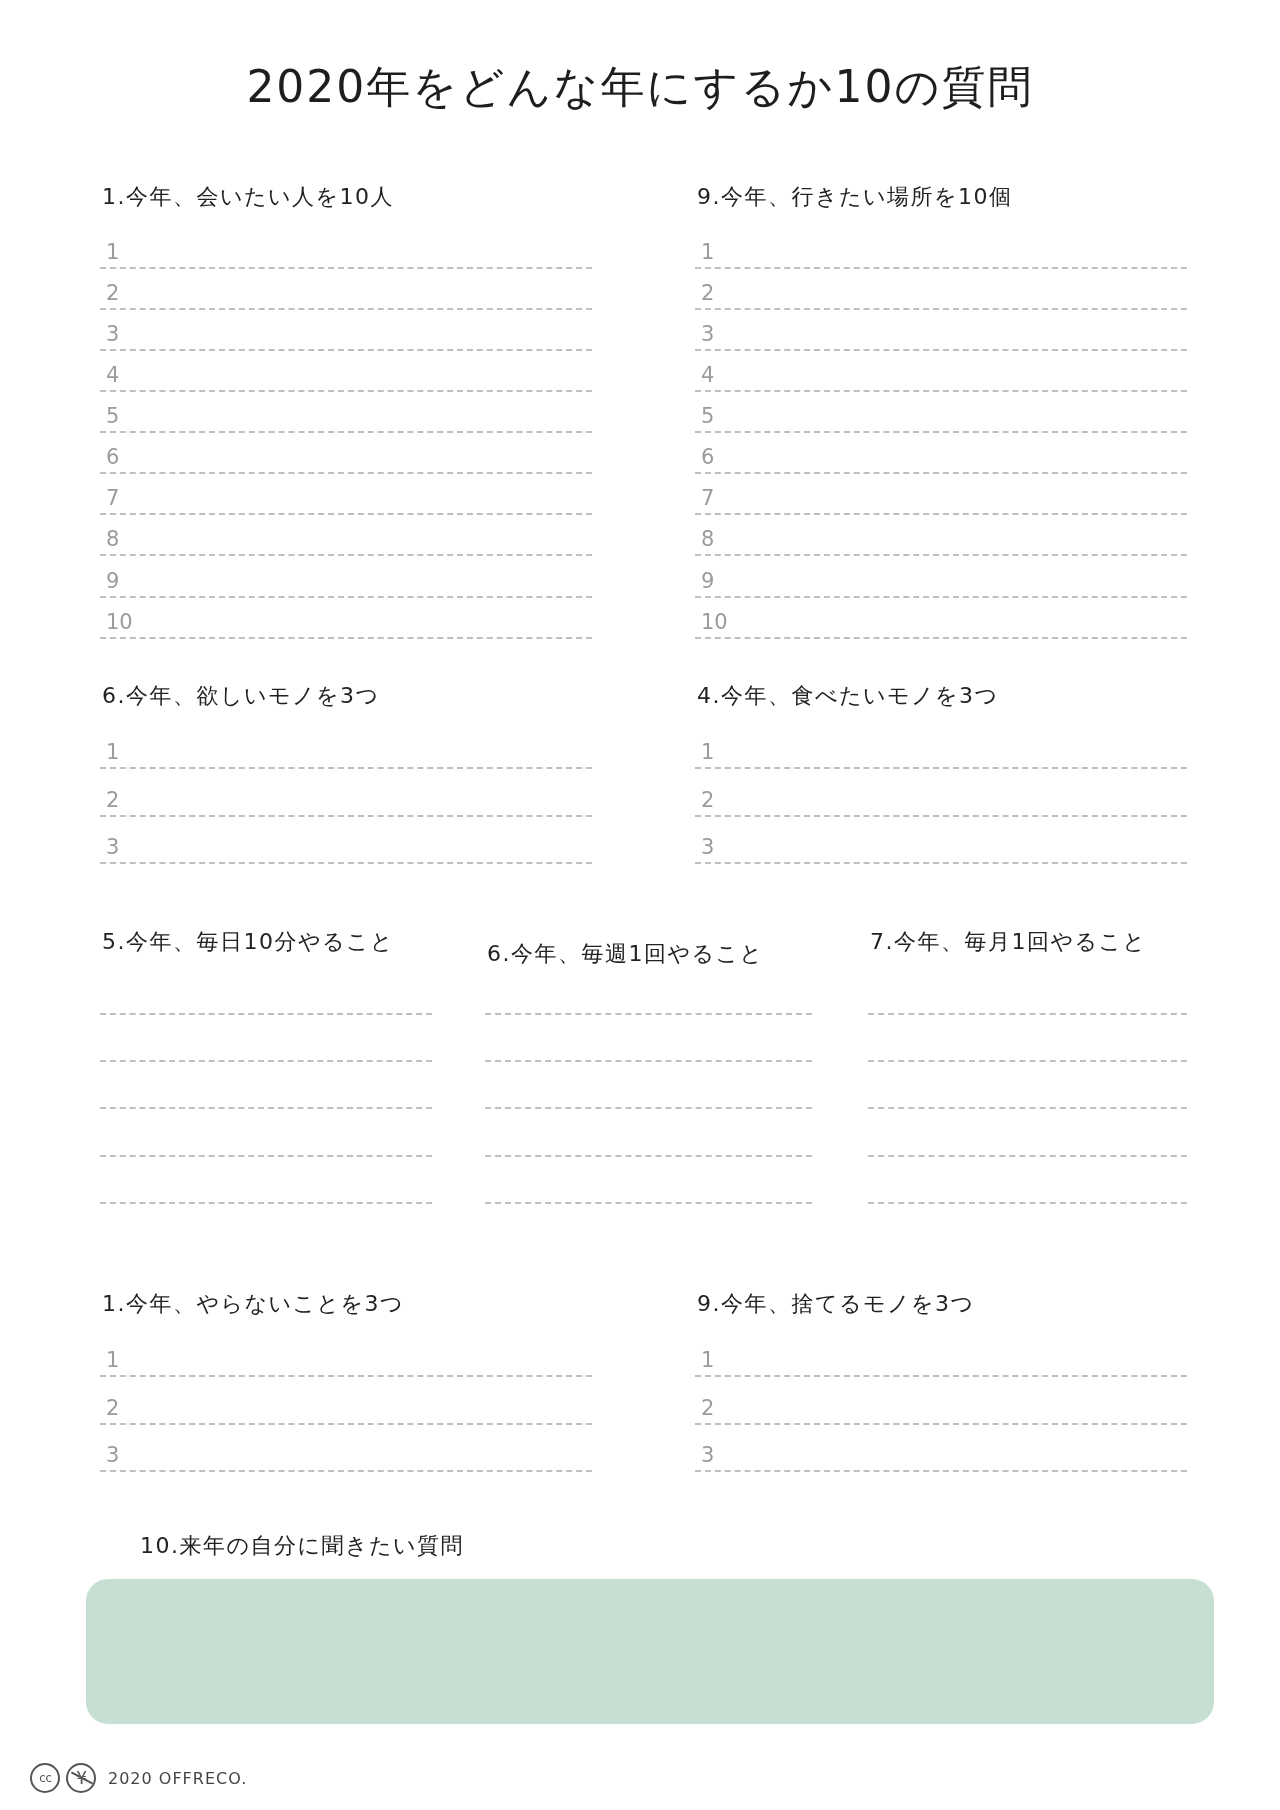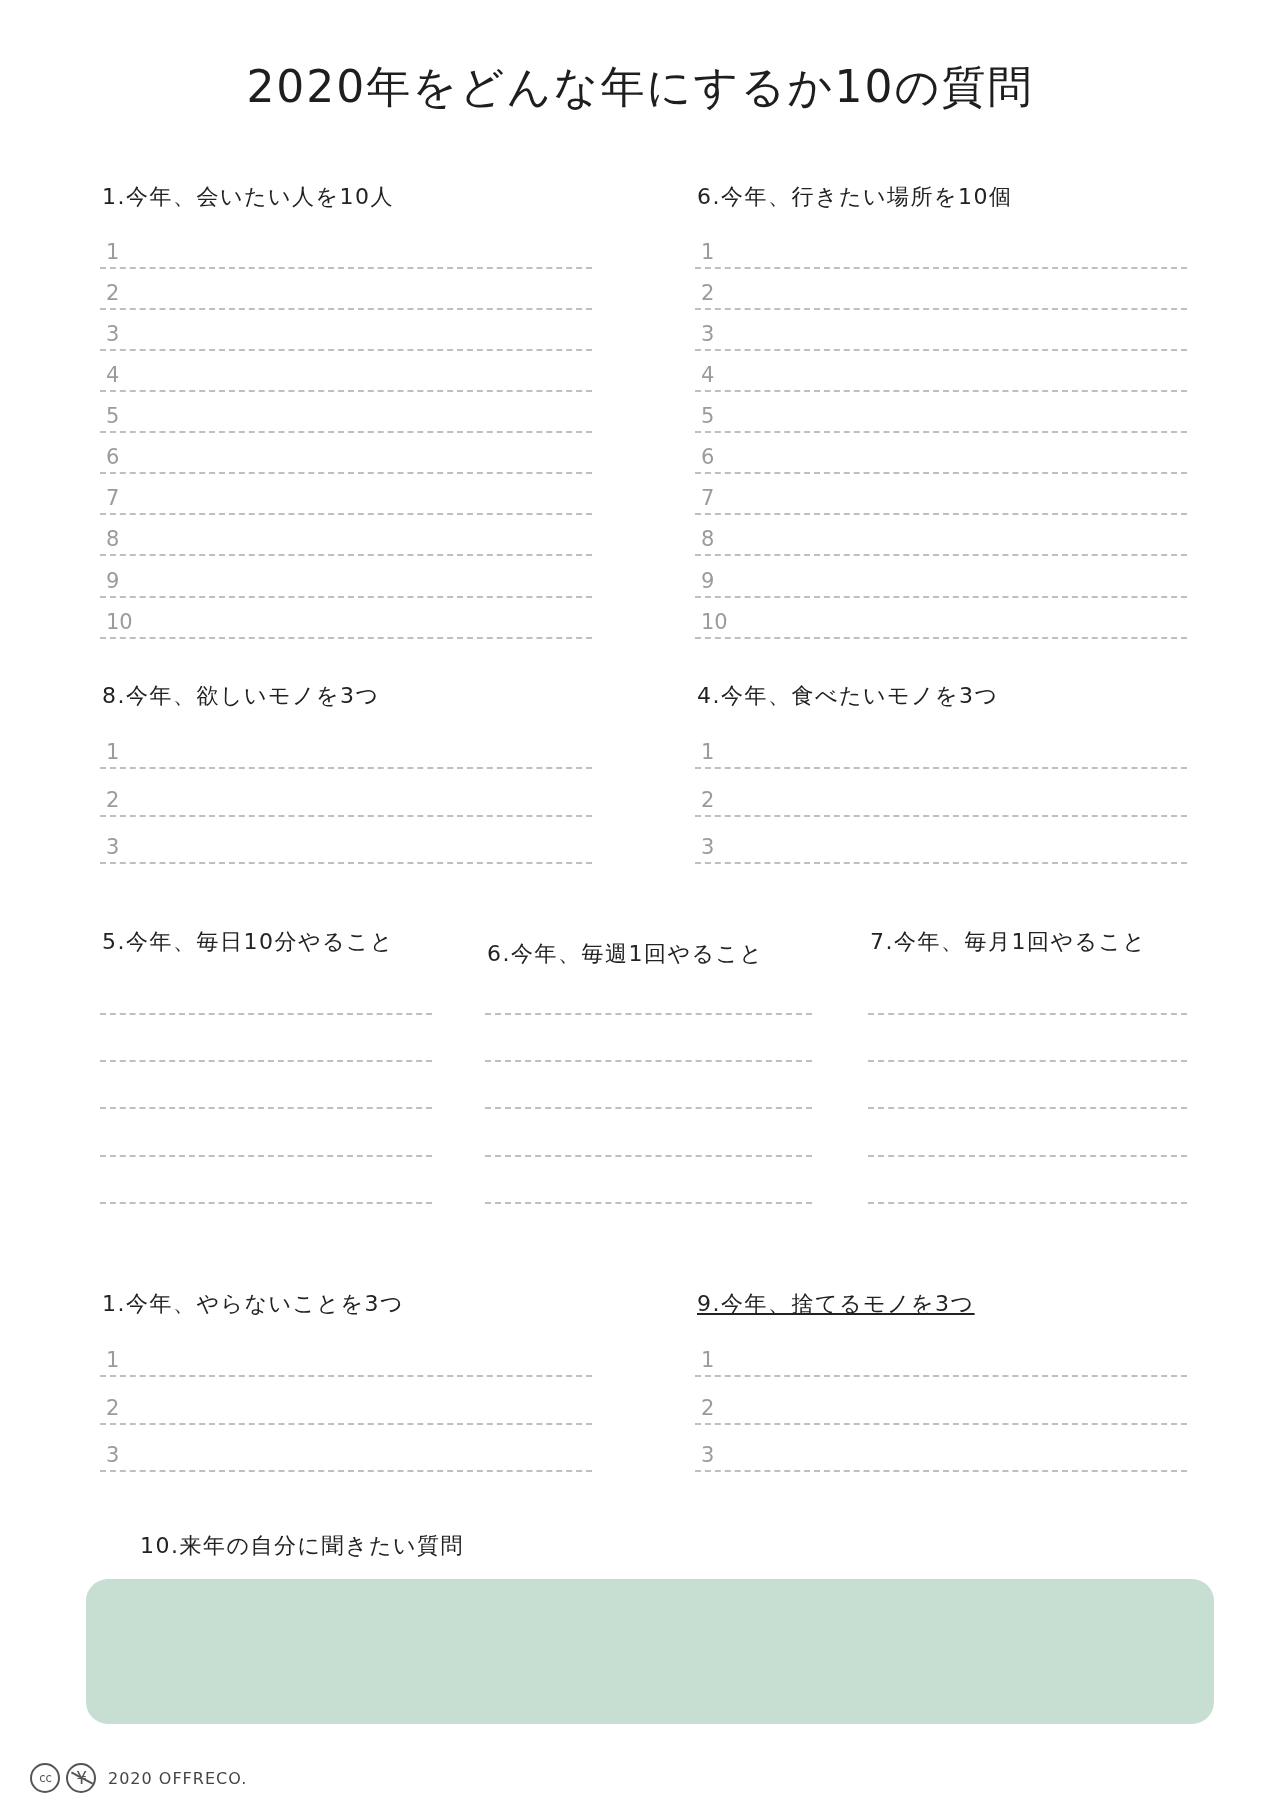--- a/index.html
+++ b/index.html
@@ -42,21 +42,21 @@
         <div class="abs num" style="left: 106px; top: 486px;">7</div>
         <div class="abs line" style="left: 100px; top: 513px; width: 492px; border-top-color: rgb(191, 191, 191);"></div>
         <div class="abs num" style="left: 106px; top: 527px;">8</div>
         <div class="abs line" style="left: 100px; top: 554px; width: 492px; border-top-color: rgb(191, 191, 191);"></div>
         <div class="abs num" style="left: 106px; top: 569px;">9</div>
         <div class="abs line" style="left: 100px; top: 596px; width: 492px; border-top-color: rgb(191, 191, 191);"></div>
         <div class="abs num" style="left: 106px; top: 610px;">10</div>
         <div class="abs line" style="left: 100px; top: 637px; width: 492px; border-top-color: rgb(191, 191, 191);"></div>
       </div>
       <div>
-        <div class="abs sec-title" style="left: 697px; top: 182px;">6.今年、行きたい場所を10個</div>
+        <div class="abs sec-title" style="left: 697px; top: 182px;">9.今年、行きたい場所を10個</div>
         <div class="abs num" style="left: 701px; top: 240px;">1</div>
         <div class="abs line" style="left: 695px; top: 267px; width: 492px; border-top-color: rgb(191, 191, 191);"></div>
         <div class="abs num" style="left: 701px; top: 281px;">2</div>
         <div class="abs line" style="left: 695px; top: 308px; width: 492px; border-top-color: rgb(191, 191, 191);"></div>
         <div class="abs num" style="left: 701px; top: 322px;">3</div>
         <div class="abs line" style="left: 695px; top: 349px; width: 492px; border-top-color: rgb(191, 191, 191);"></div>
         <div class="abs num" style="left: 701px; top: 363px;">4</div>
         <div class="abs line" style="left: 695px; top: 390px; width: 492px; border-top-color: rgb(191, 191, 191);"></div>
         <div class="abs num" style="left: 701px; top: 404px;">5</div>
         <div class="abs line" style="left: 695px; top: 431px; width: 492px; border-top-color: rgb(191, 191, 191);"></div>
@@ -65,21 +65,21 @@
         <div class="abs num" style="left: 701px; top: 486px;">7</div>
         <div class="abs line" style="left: 695px; top: 513px; width: 492px; border-top-color: rgb(191, 191, 191);"></div>
         <div class="abs num" style="left: 701px; top: 527px;">8</div>
         <div class="abs line" style="left: 695px; top: 554px; width: 492px; border-top-color: rgb(191, 191, 191);"></div>
         <div class="abs num" style="left: 701px; top: 569px;">9</div>
         <div class="abs line" style="left: 695px; top: 596px; width: 492px; border-top-color: rgb(191, 191, 191);"></div>
         <div class="abs num" style="left: 701px; top: 610px;">10</div>
         <div class="abs line" style="left: 695px; top: 637px; width: 492px; border-top-color: rgb(191, 191, 191);"></div>
       </div>
       <div>
-        <div class="abs sec-title" style="left: 102px; top: 681px;">8.今年、欲しいモノを3つ</div>
+        <div class="abs sec-title" style="left: 102px; top: 681px;">6.今年、欲しいモノを3つ</div>
         <div class="abs num" style="left: 106px; top: 740px;">1</div>
         <div class="abs line" style="left: 100px; top: 767px; width: 492px; border-top-color: rgb(191, 191, 191);"></div>
         <div class="abs num" style="left: 106px; top: 788px;">2</div>
         <div class="abs line" style="left: 100px; top: 815px; width: 492px; border-top-color: rgb(191, 191, 191);"></div>
         <div class="abs num" style="left: 106px; top: 835px;">3</div>
         <div class="abs line" style="left: 100px; top: 862px; width: 492px; border-top-color: rgb(191, 191, 191);"></div>
       </div>
       <div>
         <div class="abs sec-title" style="left: 697px; top: 681px;">4.今年、食べたいモノを3つ</div>
         <div class="abs num" style="left: 701px; top: 740px;">1</div>
@@ -116,21 +116,21 @@
       <div>
         <div class="abs sec-title" style="left: 102px; top: 1289px;">1.今年、やらないことを3つ</div>
         <div class="abs num" style="left: 106px; top: 1348px;">1</div>
         <div class="abs line" style="left: 100px; top: 1375px; width: 492px; border-top-color: rgb(191, 191, 191);"></div>
         <div class="abs num" style="left: 106px; top: 1396px;">2</div>
         <div class="abs line" style="left: 100px; top: 1423px; width: 492px; border-top-color: rgb(191, 191, 191);"></div>
         <div class="abs num" style="left: 106px; top: 1443px;">3</div>
         <div class="abs line" style="left: 100px; top: 1470px; width: 492px; border-top-color: rgb(191, 191, 191);"></div>
       </div>
       <div>
-        <div class="abs sec-title" style="left: 697px; top: 1289px; text-decoration: underline;">9.今年、捨てるモノを3つ</div>
+        <div class="abs sec-title" style="left: 697px; top: 1289px;">9.今年、捨てるモノを3つ</div>
         <div class="abs num" style="left: 701px; top: 1348px;">1</div>
         <div class="abs line" style="left: 695px; top: 1375px; width: 492px; border-top-color: rgb(191, 191, 191);"></div>
         <div class="abs num" style="left: 701px; top: 1396px;">2</div>
         <div class="abs line" style="left: 695px; top: 1423px; width: 492px; border-top-color: rgb(191, 191, 191);"></div>
         <div class="abs num" style="left: 701px; top: 1443px;">3</div>
         <div class="abs line" style="left: 695px; top: 1470px; width: 492px; border-top-color: rgb(191, 191, 191);"></div>
       </div>
       <div>
         <div class="abs sec-title" style="left: 104px; top: 1531px; margin-left: 36px;">10.来年の自分に聞きたい質問</div>
       </div>

